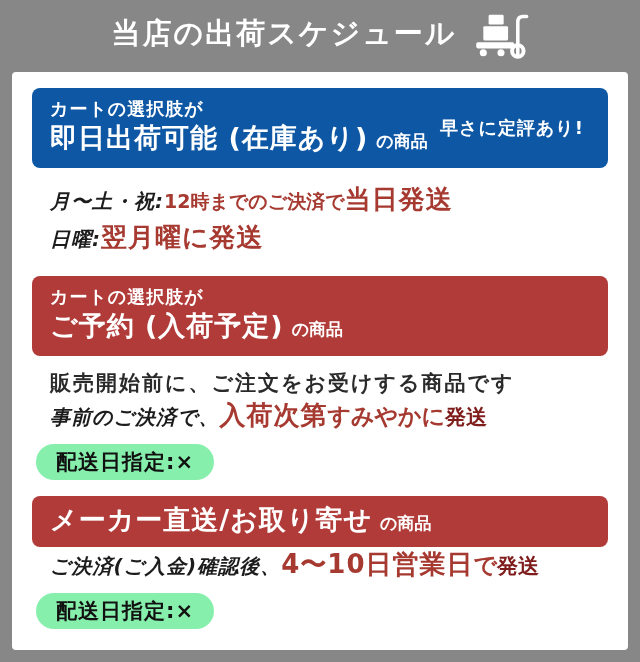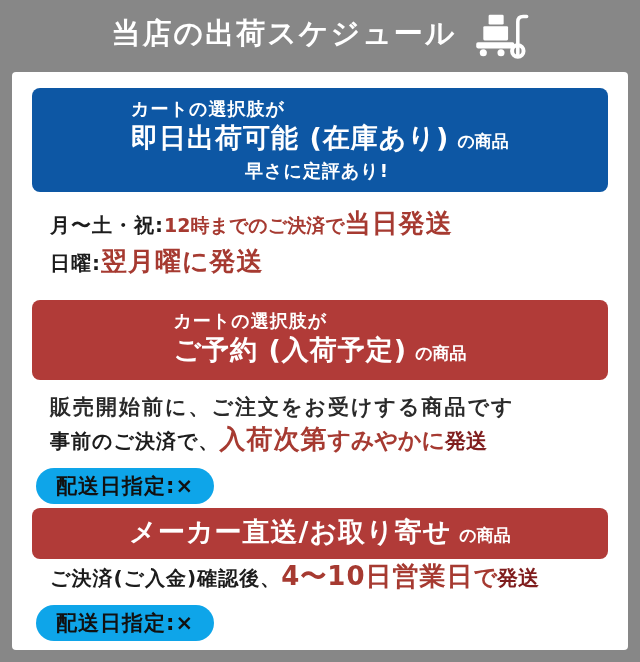--- a/index.html
+++ b/index.html
@@ -36,67 +36,66 @@
   }
 
   
   .hdr {
     border-radius: 8px;
     padding: 9px 18px;
     color: #ffffff;
     display: flex;
     justify-content: space-between;
     align-items: center;
-    flex-direction: column;
   }
   .hdr.blue { background: #0d57a4; }
   .hdr.red  { background: #b13b38; }
   .hdr-line1 { font-size: 18px; font-weight: 700; line-height: 23px; letter-spacing: 1px; }
   .hdr-line2 { line-height: 35px; white-space: nowrap; }
   .hdr-big   { font-size: 27px; font-weight: 800; letter-spacing: 1px; }
   .hdr-suffix{ font-size: 17px; font-weight: 700; margin-left: 8px; }
   .hdr-badge { font-size: 18px; font-weight: 800; letter-spacing: 1px; padding-right: 6px; white-space: nowrap; }
   .hdr.single { padding: 6px 18px; }
 
   
   .rules { margin: 14px 0 0 18px; }
   .rule-line { line-height: 34px; white-space: nowrap; }
   .rule-line.indent { margin-left: 18px; }
-  .lbl      { font-size: 20px; font-weight: 800; color: #1c1c1c; letter-spacing: 1px; }
+  .lbl      { font-size: 20px; font-weight: 800; color: #1c1c1c; letter-spacing: 1px; font-style: italic; }
   .red-mid  { font-size: 19px; font-weight: 600; color: #a63a31; }
   .red-big  { font-size: 26px; font-weight: 800; color: #a63a31; letter-spacing: 1px; margin-top: 16px; }
   .red-small{ font-size: 23px; font-weight: 700; color: #a63a31; }
   .red-tail { font-size: 21px; font-weight: 800; color: #7f1d1d; }
 
   .note {
     margin: 14px 0 2px 18px;
     font-size: 21px;
     font-weight: 700;
     color: #2a2a2a;
     letter-spacing: 2px;
     line-height: 26px;
     white-space: nowrap;
   }
 
   
   .pill {
     display: inline-block;
     margin: 8px 0 0 4px;
-    background: #0ea5e9;
+    background: #86efac;
     border-radius: 20px;
     padding: 5px 20px;
     font-size: 21px;
     font-weight: 800;
     color: #111111;
     letter-spacing: 1px;
     line-height: 26px;
   }
 
   .gap-lg { margin-top: 18px; }
-  .gap-box { margin-top: 4px; }
+  .gap-box { margin-top: 16px; }
 </style>
 </head>
 <body>
 
 <div class="title-band">
   <div class="page-title">当店の出荷スケジュール</div>
   <svg class="truck-icon" viewBox="0 0 60 52" aria-hidden="true">
     <rect x="16" y="2" width="17" height="11" rx="1.5" fill="#ffffff"></rect>
     <rect x="10" y="15" width="28" height="16" rx="1.5" fill="#ffffff"></rect>
     <rect x="2" y="33" width="43" height="7" rx="2" fill="#ffffff"></rect>

